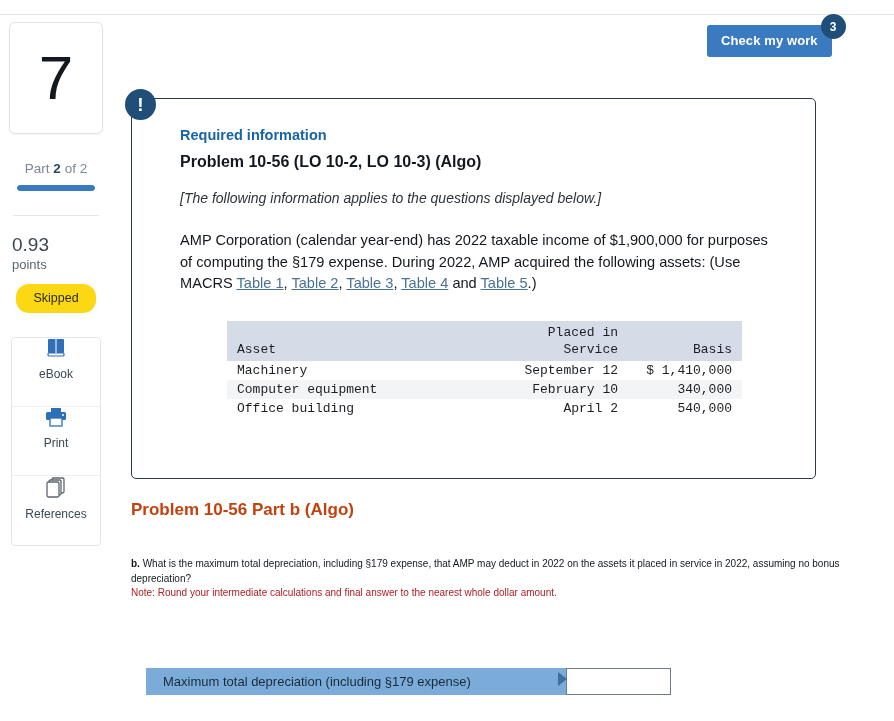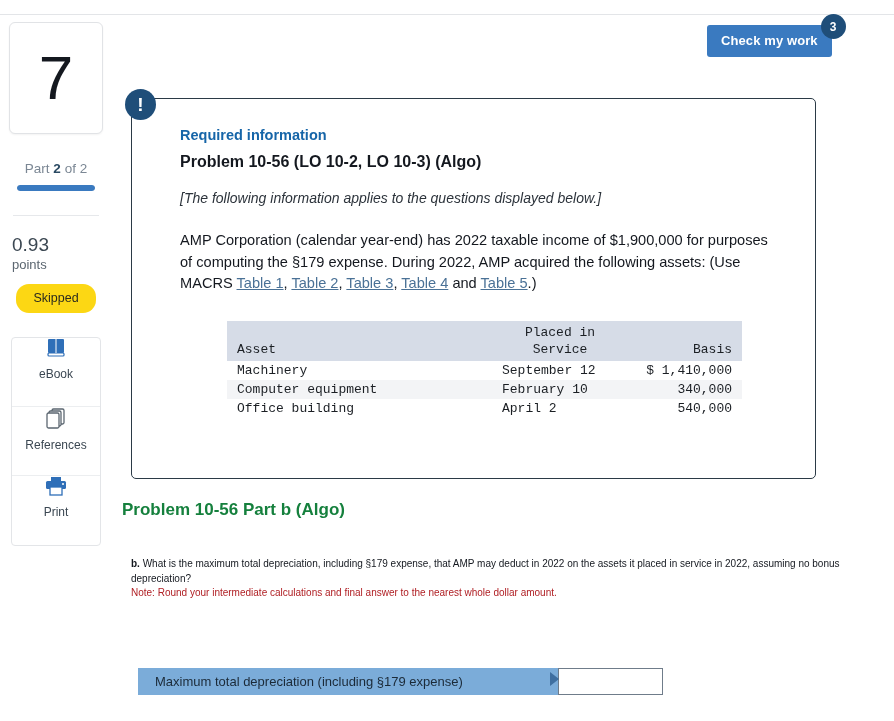--- a/index.html
+++ b/index.html
@@ -119,41 +119,41 @@
     font-family: "Liberation Mono", monospace;
     font-size: 13px; color: #1b1f24;
   }
   .dtable th {
     background: #d6dce7; font-weight: normal;
     padding: 3px 10px; text-align: center; vertical-align: bottom;
     white-space: pre-line; line-height: 1.32;
   }
   .dtable td { padding: 2px 10px; white-space: nowrap; }
   .dtable .c-asset { width: 265px; text-align: left; }
-  .dtable .c-svc { width: 136px; }
+  .dtable .c-svc { width: 136px; text-align: right; }
   .dtable .c-basis { width: 114px; text-align: right; }
   .dtable tbody tr.alt td { background: #f3f4f6; }
   .dtable tr.total-row td { background: #f3f4f6; padding-top: 4px; padding-bottom: 4px; }
   .dtable td.rule-top { border-top: 1px solid #1b1f24; }
   .dtable td.rule-dbl { border-bottom: 3px double #1b1f24; }
 
   
   .part-title {
-    position: absolute; left: 122px; top: 500px;
-    font-size: 17px; font-weight: bold; color: #15803d;
+    position: absolute; left: 131px; top: 500px;
+    font-size: 17px; font-weight: bold; color: #c2410c;
   }
   .question {
     position: absolute; left: 131px; top: 557px;
     width: 710px; font-size: 10px; color: #14181f; line-height: 1.47;
   }
   .question b { font-weight: bold; }
   .note { color: #b02025; font-weight: normal; }
 
   
-  .answer-row { position: absolute; left: 138px; top: 668px; display: flex; align-items: flex-start; }
+  .answer-row { position: absolute; left: 146px; top: 668px; display: flex; align-items: flex-start; }
   .ans-label {
     width: 420px; height: 27px;
     background: #7bacd9; color: #1b2a38;
     font-size: 13px; display: flex; align-items: center;
     padding-left: 17px; position: relative;
   }
   .ans-caret {
     position: absolute; right: -1px; top: 4px;
     width: 0; height: 0;
     border-top: 7px solid transparent;
@@ -203,45 +203,45 @@
 
       <div class="tool">
         <span>
           <svg width="22" height="20" viewBox="0 0 22 20" aria-hidden="true">
             <rect x="3" y="1" width="16" height="14" rx="1" fill="#2f6fb8"></rect>
             <rect x="3" y="15" width="16" height="3" rx="1" fill="#ffffff" stroke="#2f6fb8" stroke-width="1.2"></rect>
             <line x1="11" y1="1" x2="11" y2="15" stroke="#ffffff" stroke-width="1"></line>
           </svg>
         </span>
         <span class="tool-label">eBook</span>
-      </div>
-
-      <div class="tool">
-        <span>
-          <svg width="22" height="22" viewBox="0 0 22 22" aria-hidden="true">
-            <rect x="7" y="2" width="12" height="15" rx="1.5" fill="#ffffff" stroke="#5b6670" stroke-width="1.3"></rect>
-            <rect x="4" y="4" width="12" height="15" rx="1.5" fill="#ffffff" stroke="#5b6670" stroke-width="1.3"></rect>
-            <rect x="2" y="6" width="12" height="15" rx="1.5" fill="#ffffff" stroke="#5b6670" stroke-width="1.3"></rect>
-          </svg>
-        </span>
-        <span class="tool-label">References</span>
       </div>
 
       <div class="tool">
         <span>
           <svg width="24" height="20" viewBox="0 0 24 20" aria-hidden="true">
             <rect x="7" y="1" width="10" height="4" fill="#2f6fb8"></rect>
             <rect x="2" y="5" width="20" height="8" rx="1.5" fill="#2f6fb8"></rect>
             <rect x="6" y="11" width="12" height="8" fill="#ffffff" stroke="#2f6fb8" stroke-width="1.3"></rect>
             <circle cx="19" cy="8" r="1" fill="#ffffff"></circle>
           </svg>
         </span>
         <span class="tool-label">Print</span>
       </div>
 
+      <div class="tool">
+        <span>
+          <svg width="22" height="22" viewBox="0 0 22 22" aria-hidden="true">
+            <rect x="7" y="2" width="12" height="15" rx="1.5" fill="#ffffff" stroke="#5b6670" stroke-width="1.3"></rect>
+            <rect x="4" y="4" width="12" height="15" rx="1.5" fill="#ffffff" stroke="#5b6670" stroke-width="1.3"></rect>
+            <rect x="2" y="6" width="12" height="15" rx="1.5" fill="#ffffff" stroke="#5b6670" stroke-width="1.3"></rect>
+          </svg>
+        </span>
+        <span class="tool-label">References</span>
+      </div>
+
     </div>
   </div>
 
   <div class="info-card">
     <div class="card-inner">
       <div class="req-info">Required information</div>
       <div class="prob-title">Problem 10-56 (LO 10-2, LO 10-3) (Algo)</div>
       <div class="italic-note">[The following information applies to the questions displayed below.]</div>
 
       <div class="body-para"><span>AMP Corporation (calendar year-end) has 2022 taxable income of $1,900,000 for purposes of computing the §179 expense. During 2022, AMP acquired the following assets: (Use MACRS </span><a>Table 1</a>, <a>Table 2</a>, <a>Table 3</a>, <a>Table 4</a><span> and </span><a>Table 5</a><span>.)</span></div>

